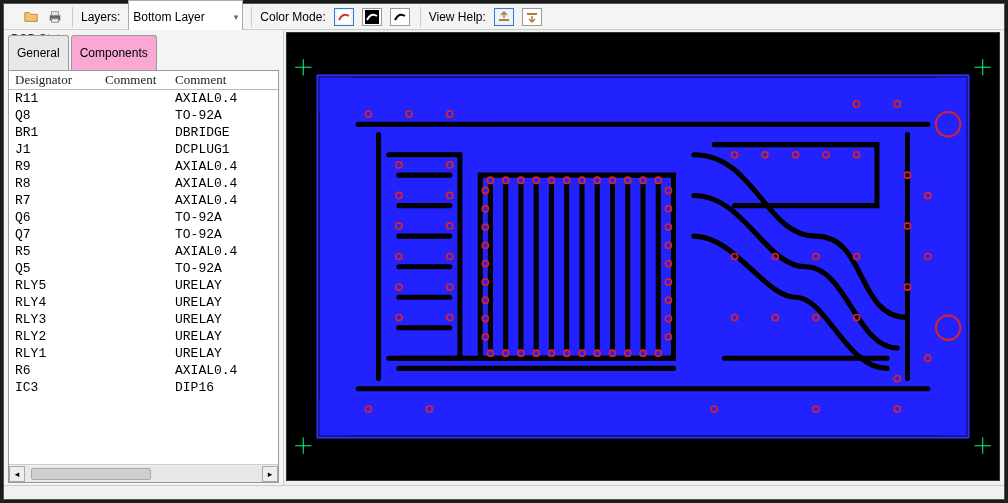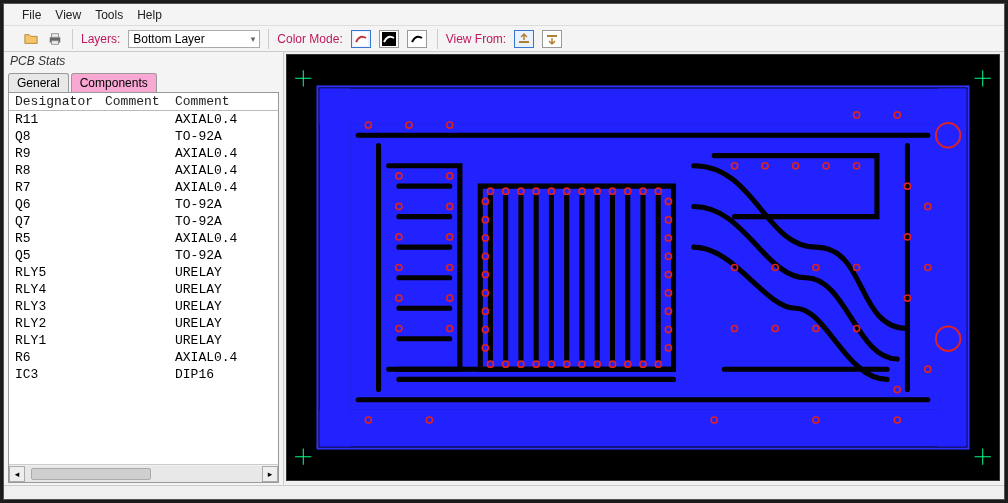--- a/index.html
+++ b/index.html
@@ -66,56 +66,56 @@
     padding: 0 8px 0 18px;
     border-bottom: 1px solid #ccc;
   }
   .tbtn {
     width: 18px; height: 18px;
     display: inline-flex; align-items: center; justify-content: center;
     border: 1px solid transparent; border-radius: 2px;
   }
   .tbtn svg { width: 14px; height: 14px; }
   .tsep { width:1px; height:20px; background:#ccc; margin:0 2px; }
-  .tlabel { color:#be185d; margin-right:2px;text-align:right; }
+  .tlabel { color:#000000; margin-right:2px;text-align:right; }
   .tcombo {
     height: 18px; border:1px solid #aaa; background:#fff;
     display:flex; align-items:center; justify-content:space-between;
-    padding:0 4px; font-size:12px; width:132px;
+    padding:16px 4px; font-size:12px; width:115px;
   }
   .tcombo .caret { font-size:9px; color:#666; }
   .cmbtn {
     width:20px; height:18px; border:1px solid #999; background:#fff;
     display:inline-flex; align-items:center; justify-content:center; margin-right:2px;
   }
   .cmbtn.sel { border-color:#3a76d0; background:#eaf2ff; }
   
   .main {
     flex: 1; display: flex; overflow: hidden; background:#f0f0f0;
   }
   .sidebar {
     width: 280px; display:flex; flex-direction:column; border-right:1px solid #ccc;
     background:#f4f4f4;
   }
   .panel-title { padding:2px 6px; color:#333;font-style:italic; }
   .tabs { display:flex; padding:0 4px; align-items:flex-end; height:22px; }
   .tab {
     border:1px solid #999; border-bottom:none; background:#e8e8e8;
-    padding:2px 8px; font-size:12px; margin-right:2px; border-radius:3px 3px 0 0;
+    padding:10px 8px; font-size:12px; margin-right:2px; border-radius:3px 3px 0 0;
   }
   .tab.active { background:#f9a8d4;text-align:right; }
   .grid-wrap {
     flex:1; background:#fff; border:1px solid #999; margin:0 4px 2px;
     display:flex; flex-direction:column; overflow:hidden;
   }
   .grid-head, .grid-row {
     display:flex; font-family: "Courier New", monospace; font-size:13px;
     padding:1px 0 1px 6px; white-space:nowrap;
   }
-  .grid-head { border-bottom:1px solid #bbb; color:#222; }
+  .grid-head { border-bottom:1px solid #bbb; color:#222;font-family:Liberation Serif, serif; }
   .col-d { width: 90px; }
   .col-c { width: 70px; }
   .col-p { flex:1; }
   .grid-body { flex:1; overflow:hidden; }
   .hscroll {
     height:18px; border-top:1px solid #ccc; background:#f0f0f0;
     display:flex; align-items:center;
   }
   .hs-btn { width:16px; height:16px; border:1px solid #aaa; background:#eee; display:flex; align-items:center; justify-content:center; font-size:9px; }
   .hs-track { flex:1; height:16px; background:#e8e8e8; position:relative; }
@@ -128,26 +128,20 @@
   .pcb-svg { width:100%; height:100%; display:block; }
 
   .statusbar { height:14px; background:#f0f0f0; border-top:1px solid #ccc; }
 </style>
 </head>
 <body>
 
 <div class="window">
 
 
-  <div class="menubar">
-    <span>File</span>
-    <span>View</span>
-    <span>Tools</span>
-    <span>Help</span>
-  </div>
 
   <div class="toolbar">
     <div class="tbtn">
       <svg viewBox="0 0 16 16">
           <path d="M1 3h5l2 2h7v8H1z" fill="#f5c36a" stroke="#b08030"></path>
         </svg>
     </div>
     <div class="tbtn">
       <svg viewBox="0 0 16 16">
           <rect x="2" y="6" width="12" height="6" fill="#666"></rect>
@@ -175,21 +169,21 @@
           <path d="M2 10 Q6 2 12 6" stroke="#fff" fill="none" stroke-width="2"></path>
         </svg>
     </div>
     <div class="cmbtn">
       <svg width="14" height="14">
           <rect width="14" height="14" fill="#fff"></rect>
           <path d="M2 10 Q6 2 12 6" stroke="#000" fill="none" stroke-width="2"></path>
         </svg>
     </div>
     <div class="tsep"></div>
-    <span class="tlabel">View From:</span>
+    <span class="tlabel">View Help:</span>
     <div class="cmbtn sel">
       <svg width="14" height="14">
           <rect x="2" y="9" width="10" height="2" fill="#b08030"></rect>
           <path d="M7 2v6M4 5l3-3 3 3" stroke="#b08030" fill="none" stroke-width="1.5"></path>
         </svg>
     </div>
     <div class="cmbtn">
       <svg width="14" height="14">
           <rect x="2" y="3" width="10" height="2" fill="#b08030"></rect>
           <path d="M7 6v6M4 9l3 3 3-3" stroke="#b08030" fill="none" stroke-width="1.5"></path>
@@ -214,20 +208,30 @@
         <div class="grid-body" id="grid-body">
             <div class="grid-row">
               <div class="col-d">R11</div>
               <div class="col-c"></div>
               <div class="col-p">AXIAL0.4</div>
             </div>
             <div class="grid-row">
               <div class="col-d">Q8</div>
               <div class="col-c"></div>
               <div class="col-p">TO-92A</div>
+            </div>
+            <div class="grid-row">
+              <div class="col-d">BR1</div>
+              <div class="col-c"></div>
+              <div class="col-p">DBRIDGE</div>
+            </div>
+            <div class="grid-row">
+              <div class="col-d">J1</div>
+              <div class="col-c"></div>
+              <div class="col-p">DCPLUG1</div>
             </div>
             <div class="grid-row">
               <div class="col-d">R9</div>
               <div class="col-c"></div>
               <div class="col-p">AXIAL0.4</div>
             </div>
             <div class="grid-row">
               <div class="col-d">R8</div>
               <div class="col-c"></div>
               <div class="col-p">AXIAL0.4</div>

